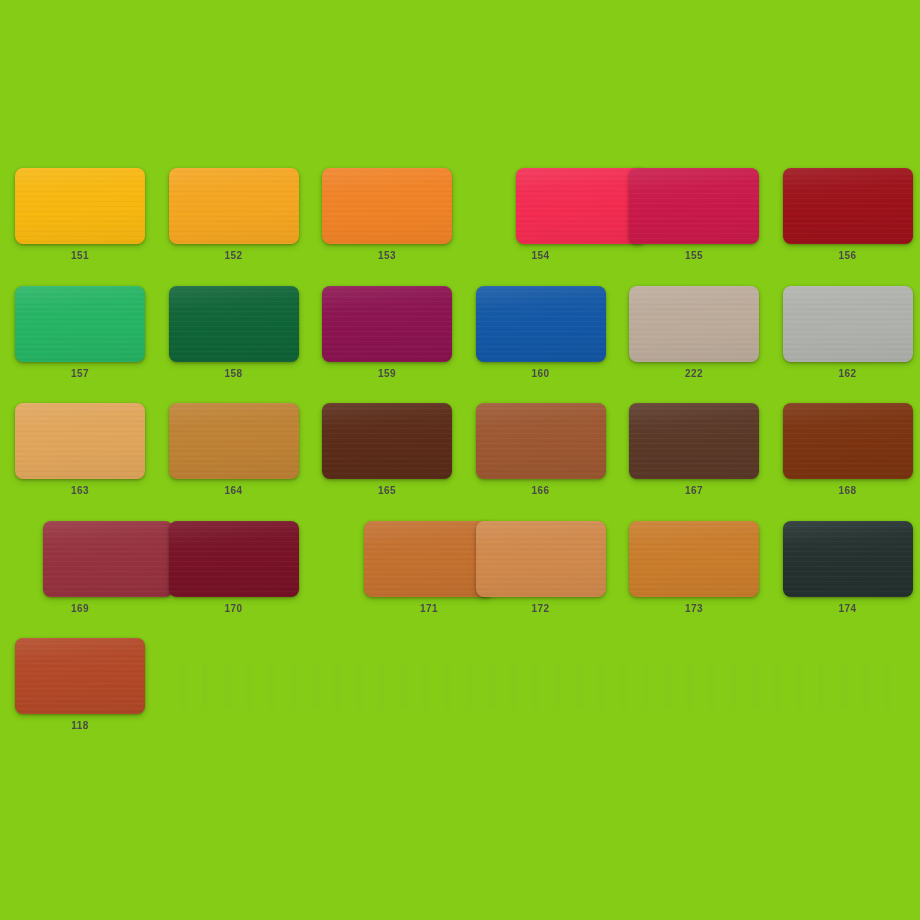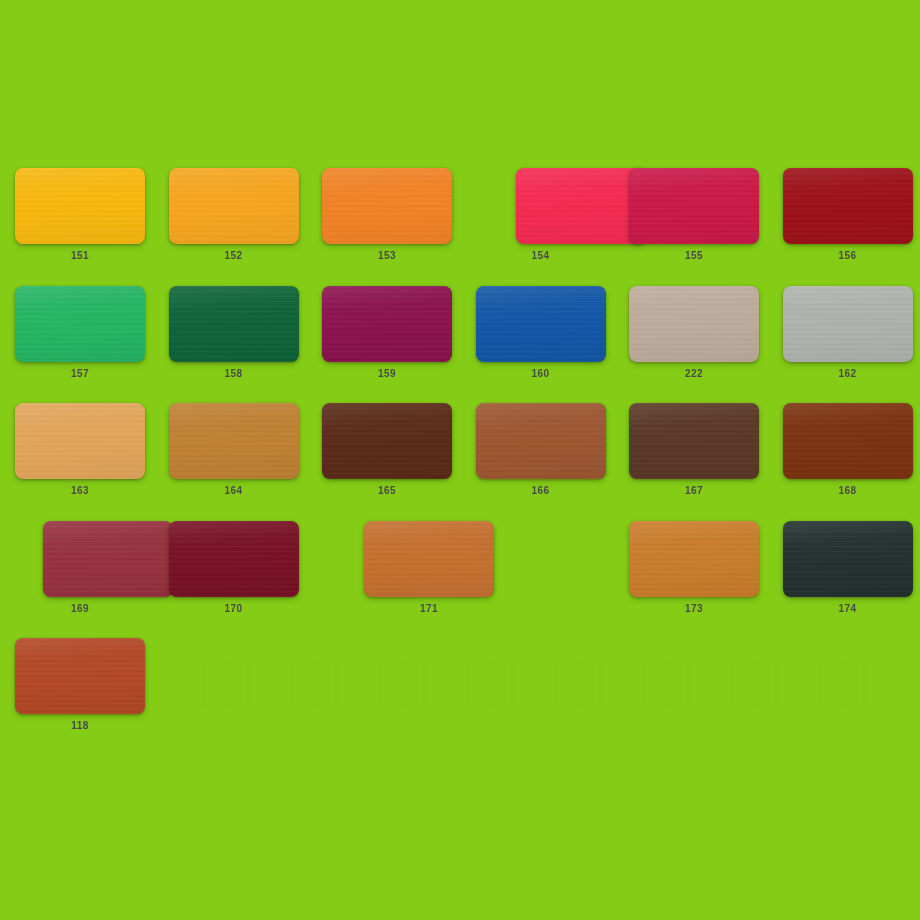--- a/index.html
+++ b/index.html
@@ -260,20 +260,27 @@
         </div>
         <div class="swatch-label">170</div>
       </div>
       <div class="swatch-cell" style="left: 307px; top: 352.5px; margin-left: 42px;">
         <div class="swatch-chip" style="background-color: rgb(195, 112, 47);">
           <div class="grain"></div>
           <div class="sheen"></div>
         </div>
         <div class="swatch-label">171</div>
       </div>
+      <div class="swatch-cell" style="left: 460.5px; top: 352.5px;">
+        <div class="swatch-chip" style="background-color: rgb(208, 137, 76);">
+          <div class="grain"></div>
+          <div class="sheen"></div>
+        </div>
+        <div class="swatch-label">172</div>
+      </div>
       <div class="swatch-cell" style="left: 614px; top: 352.5px;">
         <div class="swatch-chip" style="background-color: rgb(201, 124, 43);">
           <div class="grain"></div>
           <div class="sheen"></div>
         </div>
         <div class="swatch-label">173</div>
       </div>
       <div class="swatch-cell" style="left: 767.5px; top: 352.5px;">
         <div class="swatch-chip" style="background-color: rgb(36, 49, 47);">
           <div class="grain"></div>

